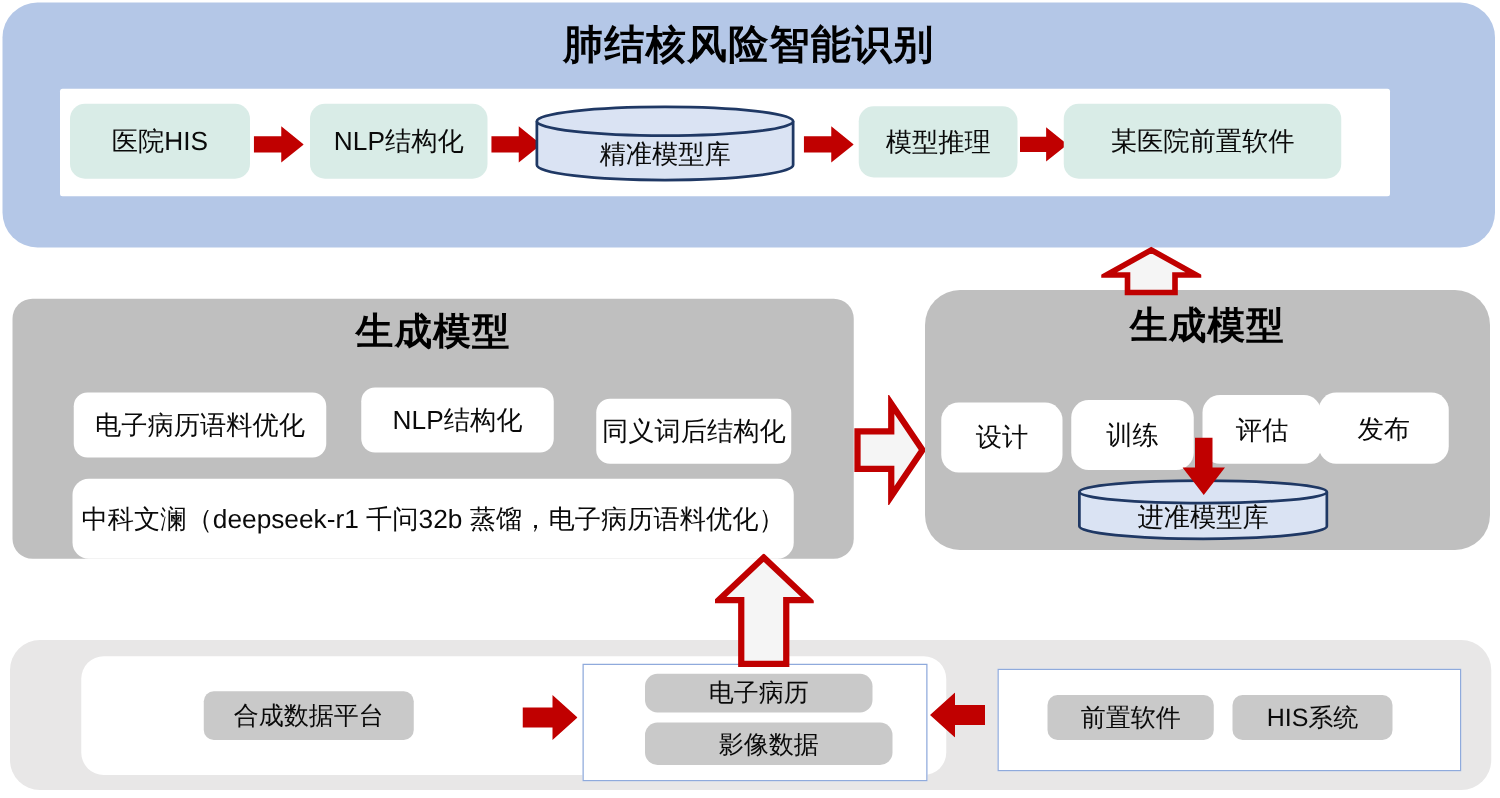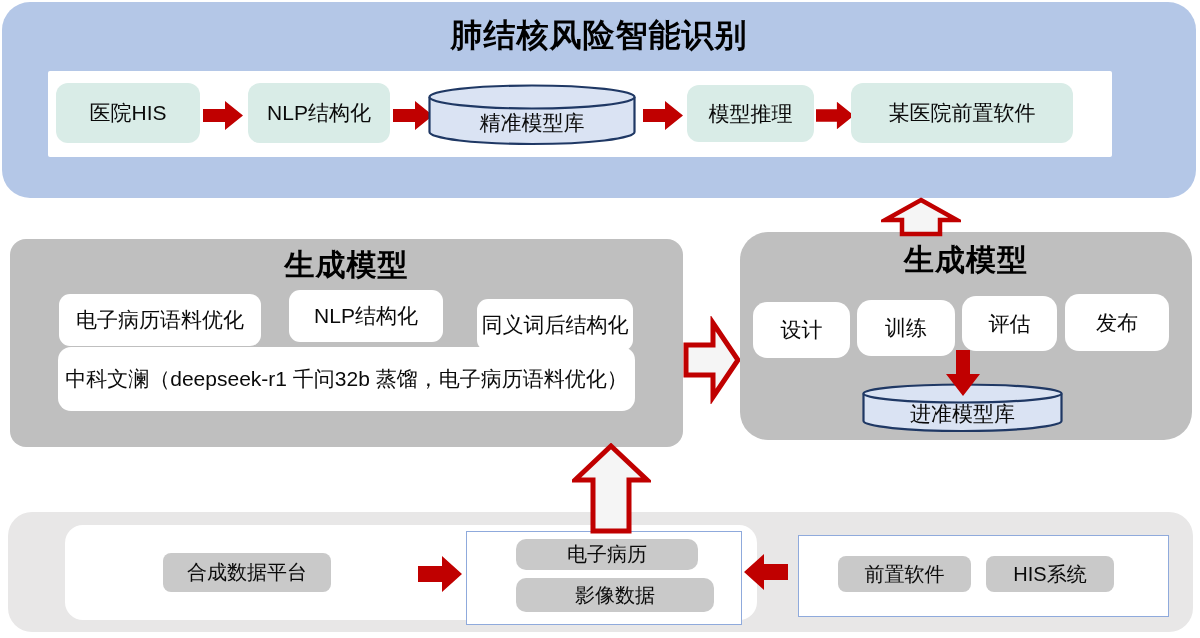--- a/index.html
+++ b/index.html
@@ -10,21 +10,21 @@
   html,body{margin:0;padding:0;}
   body{
     width:1200px;height:638px;position:relative;background:#ffffff;
     font-family:"Liberation Sans","DejaVu Sans",sans-serif;color:var(--ink);
     overflow:hidden;
   }
   .panel{position:absolute;}
   .sec-title{position:absolute;left:0;right:0;text-align:center;font-weight:800;color:#000;letter-spacing:1px;}
   .box{position:absolute;display:flex;align-items:center;justify-content:center;font-size:21px;color:var(--ink);white-space:nowrap;}
   .mint{background:var(--mint);border-radius:12px;}
-  .white{background:#ffffff;border-radius:11px;}
+  .white{background:#ffffff;border-radius:11px;margin-top:20px;}
   .chip{background:var(--chip-gray);border-radius:8px;font-size:20px;}
   .bluebox{position:absolute;background:#ffffff;border:1.6px solid var(--blue-border);}
   .arrow{position:absolute;}
   .arrow svg{display:block;width:100%;height:100%;}
   .solid-poly{fill:var(--red);}
   .hollow-poly{fill:var(--hollow-fill);stroke:var(--red);stroke-width:5;stroke-linejoin:miter;}
   .cyl{position:absolute;}
   .cyl svg{display:block;width:100%;height:100%;}
   .cyl-shape{fill:var(--cyl-fill);stroke:var(--cyl-border);stroke-width:2.2;}
   .cyl-label{position:absolute;left:0;right:0;text-align:center;font-size:21px;color:var(--ink);}
@@ -96,21 +96,21 @@
   <div id="generation-title" class="sec-title">生成模型</div>
   <div class="box white" style="left:49px;top:55px;width:202px;height:52px;">
     <span>电子病历语料优化</span>
   </div>
   <div class="box white" style="left:279px;top:51px;width:154px;height:52px;">
     <span>NLP结构化</span>
   </div>
   <div class="box white" style="left:467px;top:60px;width:156px;height:52px;">
     <span>同义词后结构化</span>
   </div>
-  <div class="box white" style="left:48px;top:108px;width:577px;height:64px;border-radius:13px;">
+  <div class="box white" style="left:48px;top:124px;width:577px;height:64px;border-radius:13px;">
     <span>中科文澜（deepseek-r1 千问32b 蒸馏，电子病历语料优化）</span>
   </div>
 </div>
 
 <div class="arrow" style="left:683px;top:316px;width:58px;height:88px;">
   <svg viewBox="0 0 58 88">
       <polygon class="hollow-poly" points="3,29 30,29 30,7 55,44 30,81 30,59 3,59"></polygon>
     </svg>
 </div>
 
@@ -118,21 +118,21 @@
   <div id="precision-title" class="sec-title">生成模型</div>
   <div class="box white step" style="left:117px;top:68px;width:98px;height:56px;">
     <span>训练</span>
   </div>
   <div class="box white step" style="left:13px;top:70px;width:97px;height:56px;">
     <span>设计</span>
   </div>
   <div class="box white step" style="left:222px;top:64px;width:95px;height:55px;">
     <span>评估</span>
   </div>
-  <div class="box white step" style="left:325px;top:62px;width:104px;height:57px;">
+  <div class="box white step" style="left:315px;top:62px;width:104px;height:57px;">
     <span>发布</span>
   </div>
   <div class="arrow" style="left:206px;top:118px;width:34px;height:46px;z-index:4;">
     <svg viewBox="0 0 34 46">
         <polygon class="solid-poly" points="10,0 24,0 24,24 34,24 17,46 0,24 10,24"></polygon>
       </svg>
   </div>
   <div class="cyl" style="left:122px;top:151px;width:201px;height:50px;">
     <svg viewBox="0 0 201 50">
       <path class="cyl-shape" d="M1.5,10.5 L1.5,38 A99,10 0 0 0 199.5,38 L199.5,10.5"></path>

